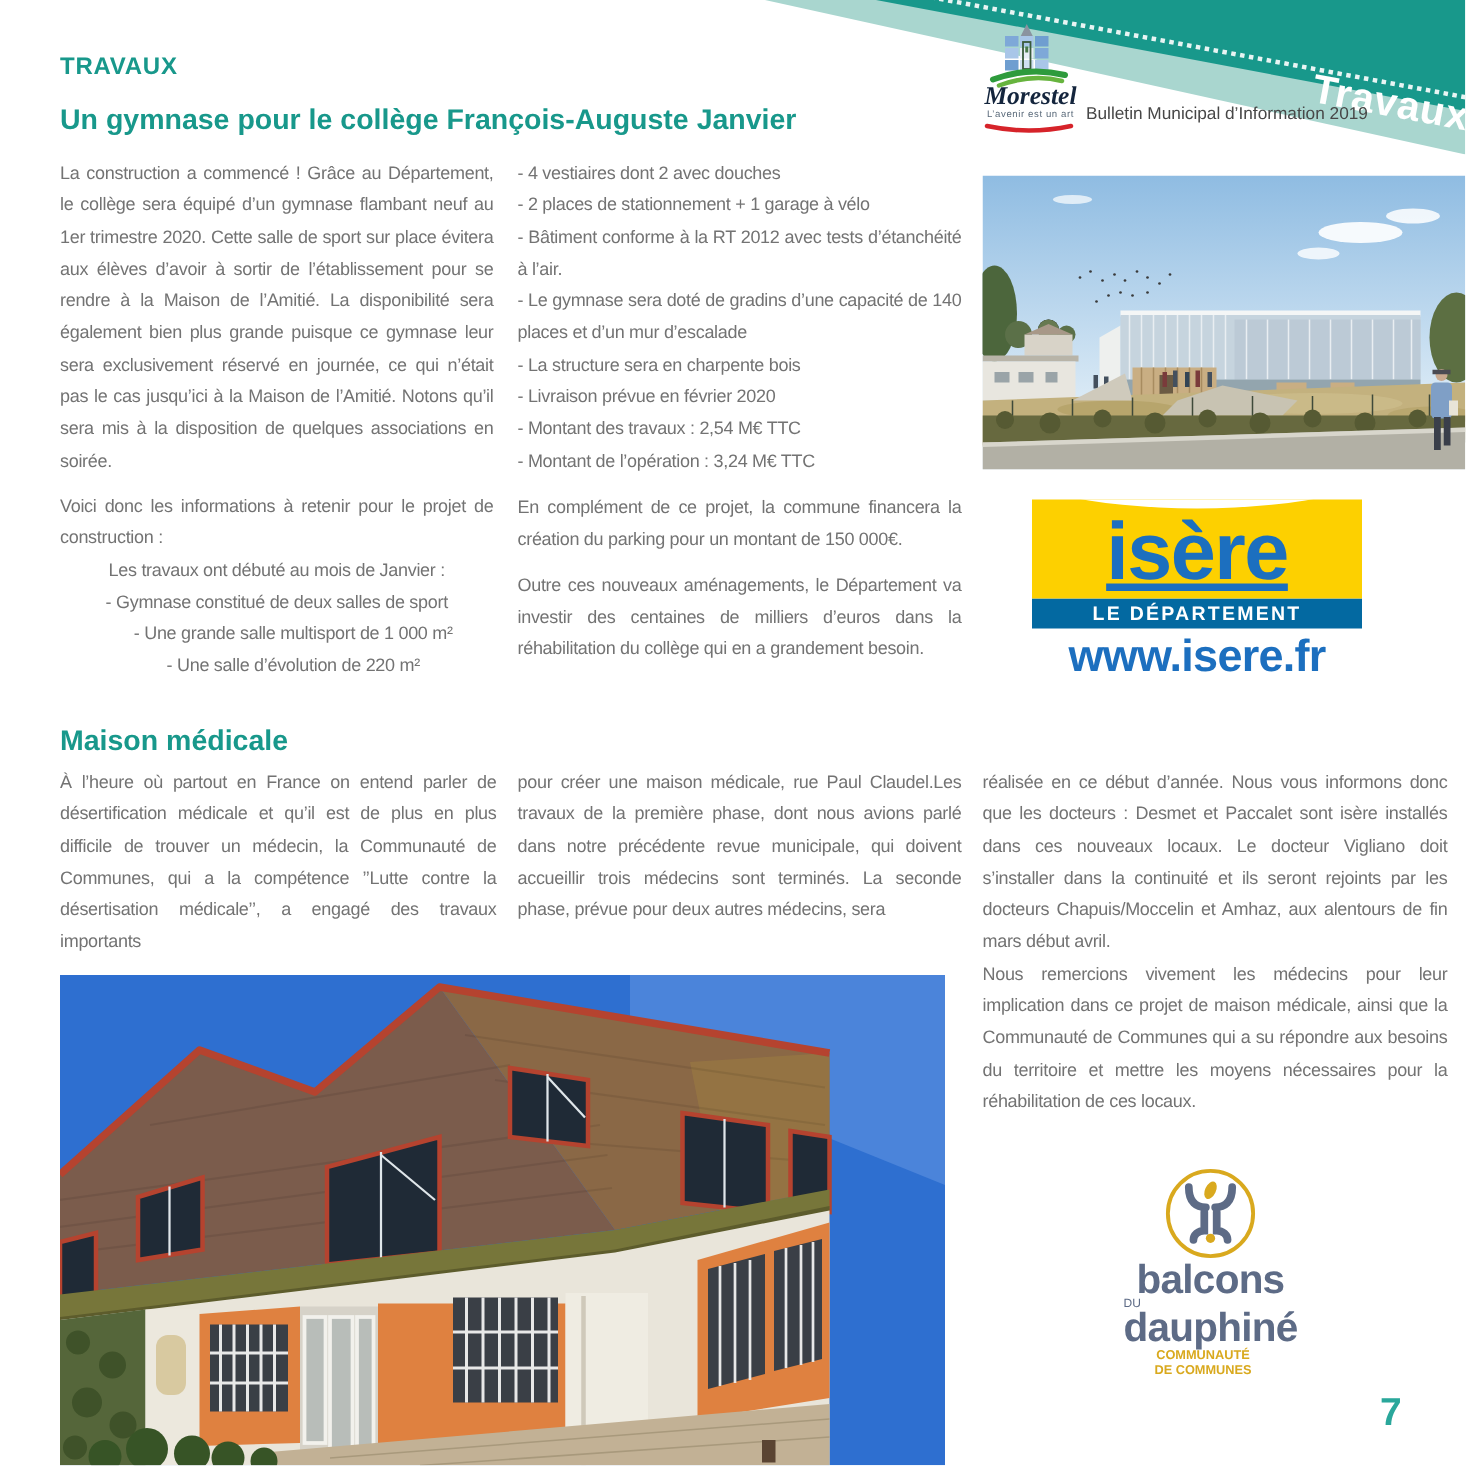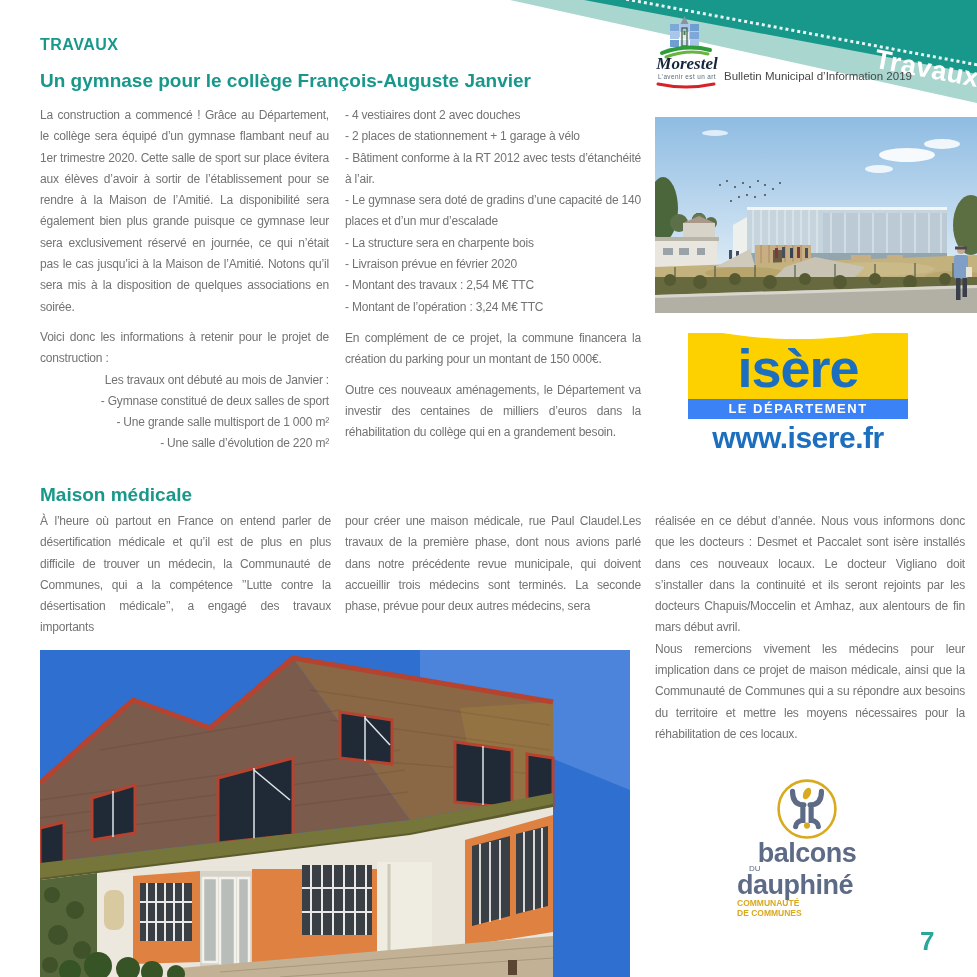--- a/index.html
+++ b/index.html
@@ -26,47 +26,47 @@
   .bulletin{position:absolute;left:724px;top:70px;font-size:11.5px;color:#474747;}
   
   .kicker{position:absolute;left:40px;top:36px;font-size:16px;font-weight:bold;color:#18988b;letter-spacing:.5px;}
   .sec-title{position:absolute;font-size:19px;font-weight:bold;color:#18988b;}
   #gym-title{left:40px;top:70px;}
   #med-title{left:40px;top:484px;}
   .col{position:absolute;font-size:12px;line-height:21.3px;color:#737373;
        text-align:justify;letter-spacing:-0.2px;}
   .col p{margin:0 0 9px 0;}
   .col p.tight{margin-bottom:0;}
-  .col .line{text-align:right;}
+  .col .line{text-align:center;}
   .col .indent1{padding-left:22px;}
   #gym-col1{left:40px;top:105px;width:289px;}
   #gym-col2{left:345px;top:105px;width:296px;}
   #med-col1{left:40px;top:511px;width:291px;}
   #med-col2{left:345px;top:511px;width:296px;}
   #med-col3{left:655px;top:511px;width:310px;}
   
   .gym-img{position:absolute;left:655px;top:117px;width:322px;height:196px;}
   .med-img{position:absolute;left:40px;top:650px;width:590px;height:327px;}
   
   .isere{position:absolute;left:688px;top:333px;width:220px;}
   .isere-top{position:relative;height:66px;background:#fdd000;overflow:hidden;}
   .isere-top:before{content:"";position:absolute;left:-20px;top:-58px;width:260px;height:64px;
                     background:#fff;border-radius:50%;}
   .isere-name{position:relative;text-align:center;font-size:54px;font-weight:bold;color:#1c6fbf;
-              line-height:70px;letter-spacing:-1px;}
-  .isere-band{height:20px;background:#3b82f6;color:#fff;text-align:center;font-weight:bold;
+              line-height:70px;letter-spacing:-1px;text-decoration:underline;}
+  .isere-band{height:20px;background:#0369a1;color:#fff;text-align:center;font-weight:bold;
               font-size:13px;line-height:20px;letter-spacing:1.5px;}
   .isere-url{margin-top:2px;text-align:center;font-size:30px;font-weight:bold;color:#1c6fbf;letter-spacing:-0.5px;}
   
   .balcons{position:absolute;left:737px;top:778px;width:140px;text-align:center;}
   .balcons svg{display:block;margin:0 auto;}
   .b-word1{font-size:27px;font-weight:bold;color:#5d6b86;letter-spacing:-0.5px;line-height:26px;text-align:center;}
   .b-word2{font-size:8px;font-weight:normal;color:#5d6b86;text-align:left;padding-left:12px;line-height:6px;}
-  .b-word3{font-size:27px;font-weight:bold;color:#5d6b86;letter-spacing:-0.5px;line-height:26px;text-align:left;}
-  .b-sub{font-size:8.5px;font-weight:bold;color:#d9a91e;line-height:10px;text-align:left;padding-right:10px;}
+  .b-word3{font-size:27px;font-weight:bold;color:#5d6b86;letter-spacing:-0.5px;line-height:26px;text-align:center;}
+  .b-sub{font-size:8.5px;font-weight:bold;color:#d9a91e;line-height:10px;text-align:center;padding-right:10px;}
   
   .page-num{position:absolute;left:920px;top:926px;font-size:26px;font-weight:bold;color:#2aa79b;}
 </style>
 </head>
 <body>
 
 <div class="page">
 
   <div class="band-wrap">
     <div class="band-light"></div>

